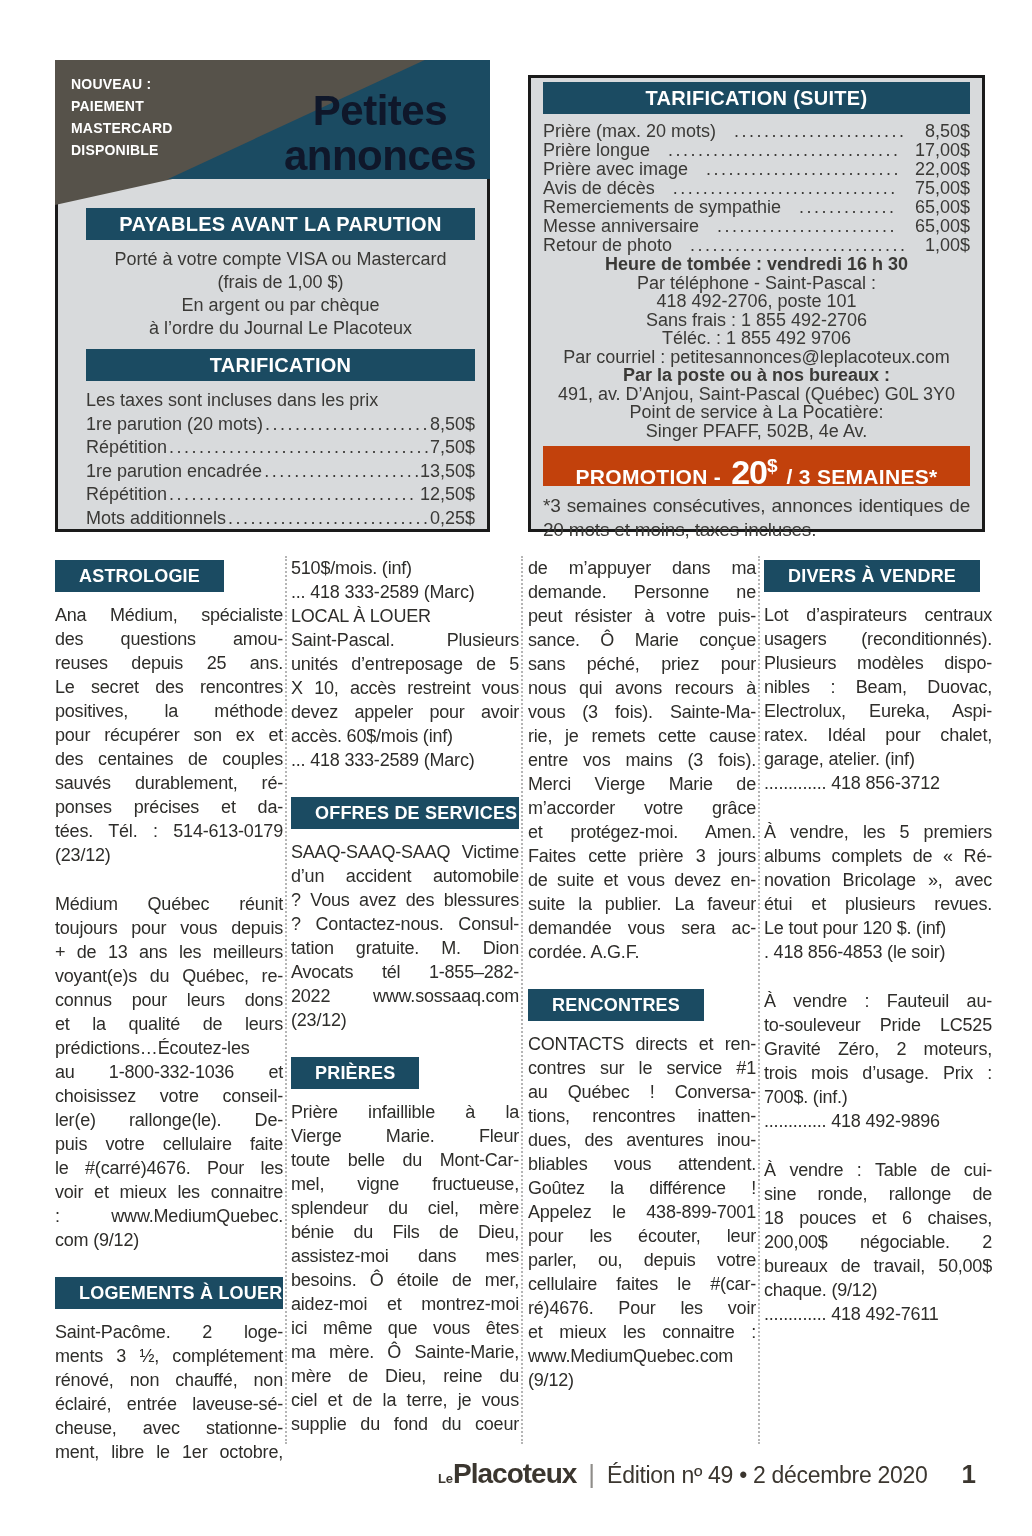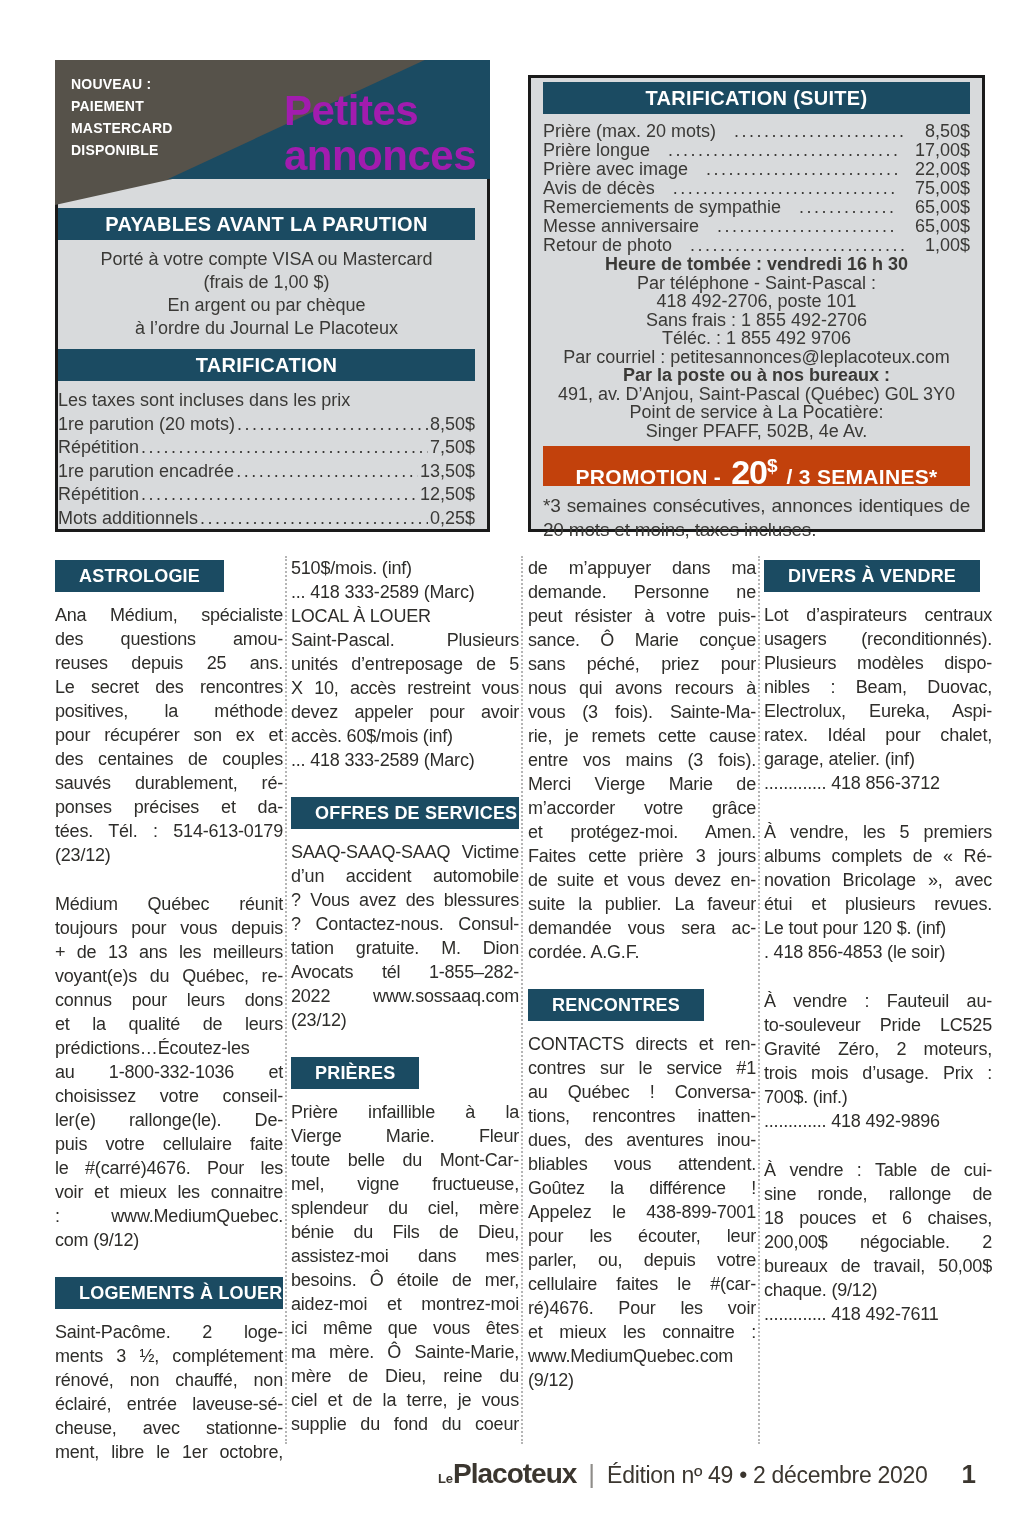--- a/index.html
+++ b/index.html
@@ -17,26 +17,26 @@
   }
   .banner .teal{
     position:absolute; inset:0; background:#1b4b62;
     clip-path:polygon(85% 0, 100% 0, 100% 82%, 26% 82%);
   }
   .banner .notice{
     position:absolute; left:16px; top:13px; color:#ffffff;
     font-size:14px; font-weight:bold; line-height:22px; letter-spacing:.2px; z-index:3;
   }
   .banner .title{
-    position:absolute; right:14px; top:28px; color:#a21caf; text-align:left;
+    position:absolute; right:14px; top:28px; color:#0f172a; text-align:center;
     font-size:42px; font-weight:bold; line-height:45px; letter-spacing:-.5px; z-index:3;margin-left:46px;
   }
   
   .gbox{background:#d8dadc; border:3px solid #1a1a1a; box-sizing:border-box; color:#3a3936;}
-  .left-box{position:absolute; left:0; top:115px; width:435px; height:357px; z-index:1; padding:30px 12px 0 0;}
+  .left-box{position:absolute; left:0; top:115px; width:435px; height:357px; z-index:1; padding:30px 12px 0 28px;}
   .right-box{position:absolute; left:528px; top:75px; width:457px; height:457px; padding:4px 12px 0 12px;}
   .box-bar{
     background:#1b4b62; color:#ffffff; text-align:center;
     font-size:20px; font-weight:bold; letter-spacing:.3px;
     height:32px; line-height:32px; margin:0 0 8px 0;
   }
   .ctr{ text-align:center; font-size:18px; line-height:23px;}
   .right-box .ctr{line-height:18.5px; font-size:18px;}
   .b{font-weight:bold;}
   .trow{display:flex; align-items:baseline; font-size:18px; line-height:23.5px;}

